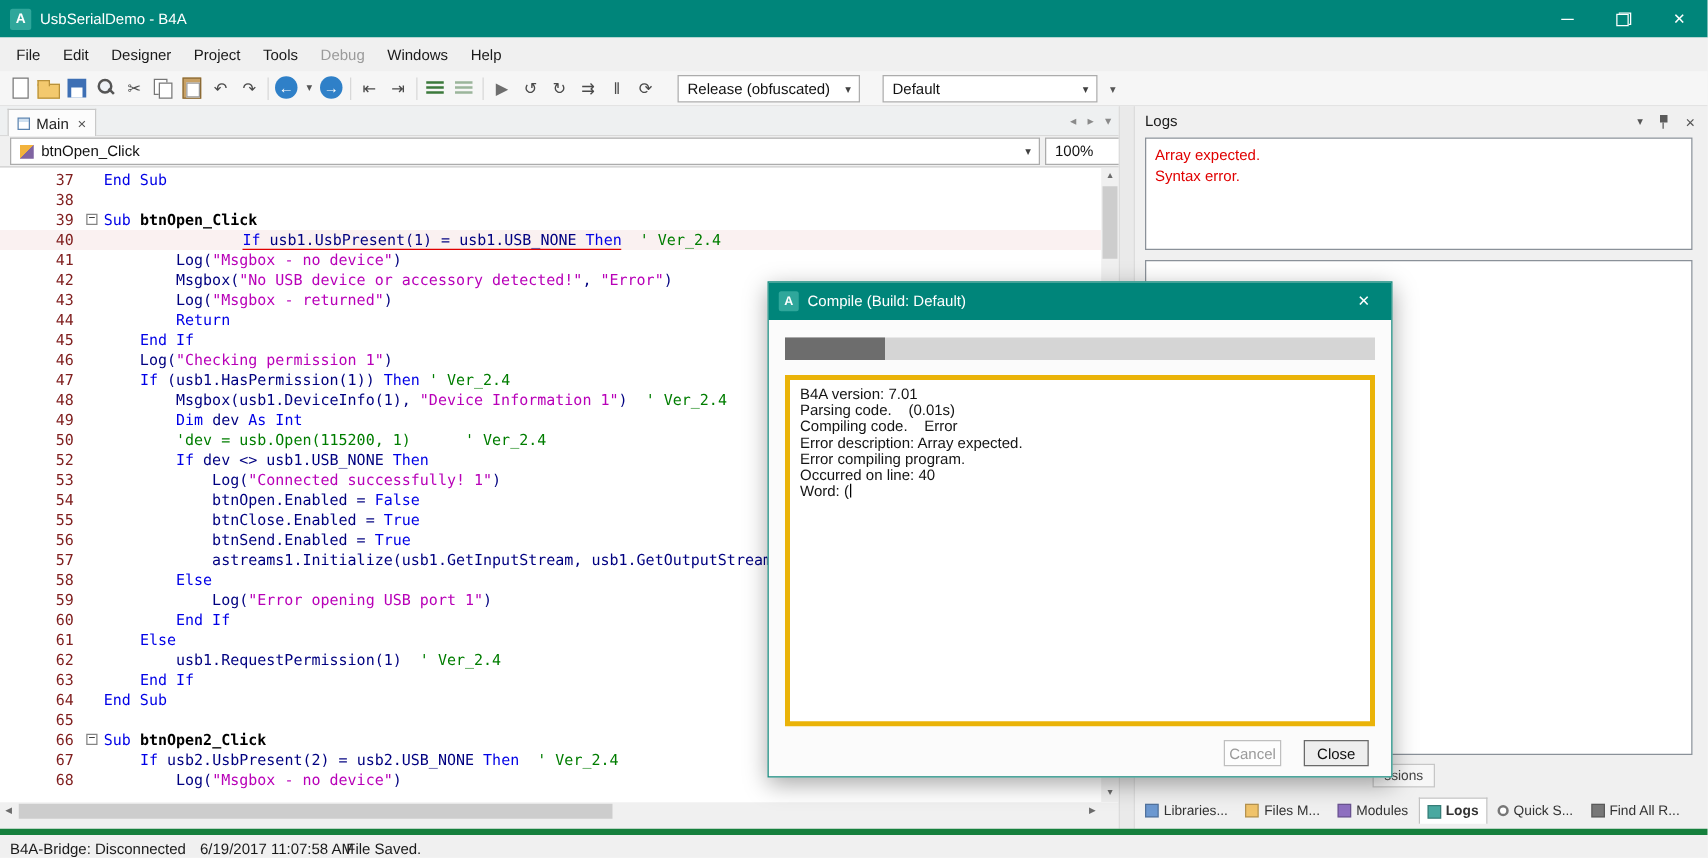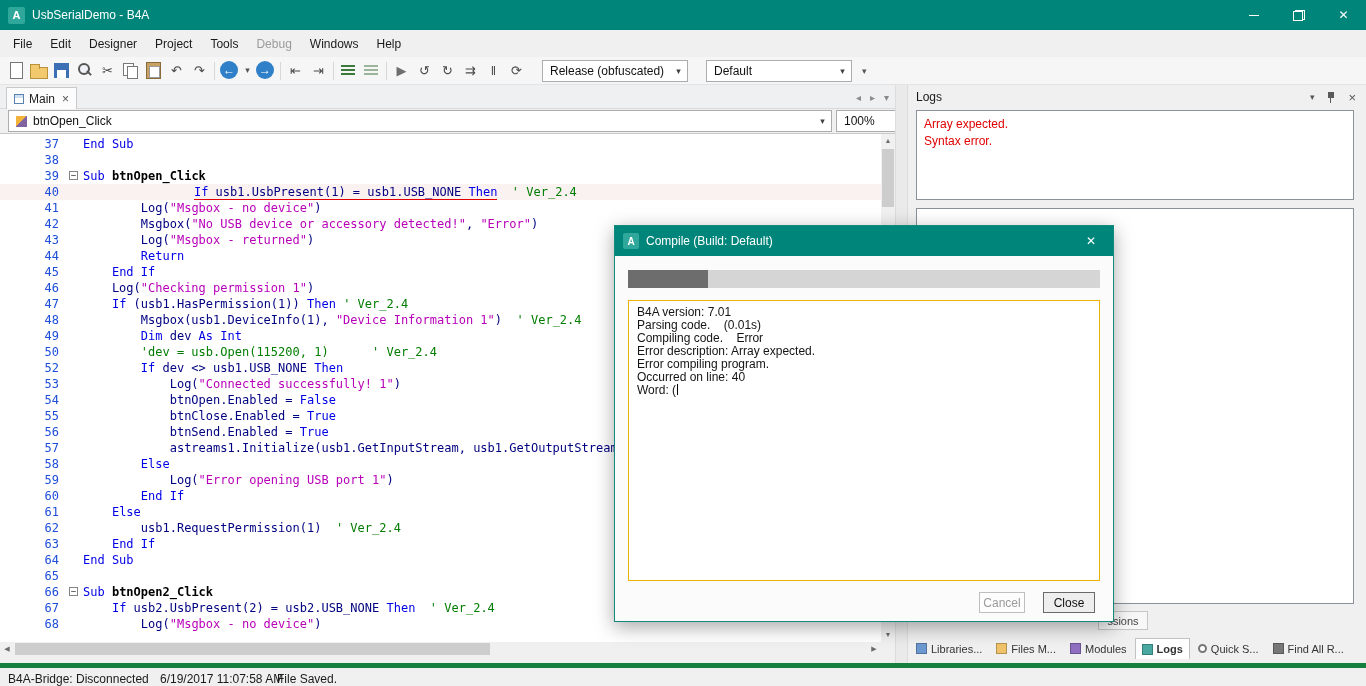--- a/index.html
+++ b/index.html
@@ -43,42 +43,42 @@
 .i-navigate-back::before,.i-navigate-forward::before{position:absolute;left:2px;top:2px;width:18px;height:18px;background:#2F80C8;border-radius:50%;color:#fff;font-size:12px;line-height:18px;text-align:center;}
 .i-navigate-back::before{content:"←";}
 .i-navigate-forward::before{content:"→";}
 .i-navigate-back-menu{width:13px;font-size:9px;color:#555;}
 .i-comment::before{content:"";position:absolute;left:4px;top:6px;width:14px;height:2px;background:#3c7a3c;box-shadow:0 4px 0 #3c7a3c,0 8px 0 #3c7a3c;}
 .i-uncomment::before{content:"";position:absolute;left:4px;top:6px;width:14px;height:2px;background:#9bb59b;box-shadow:0 4px 0 #9bb59b,0 8px 0 #9bb59b;}
 .i-run{color:#6e6e6e;}
 .combo{position:relative;height:22px;background:#fff;border:1px solid #ACACAC;display:flex;align-items:center;padding:0 20px 0 7px;white-space:nowrap;overflow:hidden;}
 .combo .arrow{position:absolute;right:0;top:0;width:17px;height:100%;display:flex;align-items:center;justify-content:center;font-size:9px;color:#404040;}
 .build-combo{width:146px;margin-left:14px;flex:none;}
-.deploy-combo{width:146px;margin-left:18px;flex:none;}
+.deploy-combo{width:172px;margin-left:18px;flex:none;}
 .tb-overflow{margin-left:10px;color:#555;font-size:9px;}
 
 
 .workspace{position:absolute;left:0;top:85px;width:1366px;height:578px;}
 .left-pane{position:absolute;left:0;top:0;width:895px;height:578px;background:#f0f0f0;}
 .tabstrip{position:absolute;left:0;top:0;width:100%;height:24px;background:#eef0f1;border-bottom:1px solid #d9d9d9;}
 .doc-tab{position:absolute;left:6px;top:2px;height:22px;background:#fcfcfc;border:1px solid #c9c9c9;border-bottom:none;display:flex;align-items:center;padding:0 7px;gap:5px;font-size:12px;color:#222;}
 .main-tab-icon{width:10px;height:10px;border:1px solid #5b83b0;background:linear-gradient(#cfe0f0 3px,#fff 3px);display:inline-block;}
 .tab-close{color:#555;font-size:12px;margin-left:2px;}
 .tab-scroll{position:absolute;right:6px;top:0;height:24px;display:flex;align-items:center;gap:9px;color:#8a8a8a;font-size:10px;}
 .navrow{position:absolute;left:0;top:24px;width:100%;height:24px;background:#f0f0f0;}
 .sub-combo{position:absolute;left:8px;top:1px;width:824px;}
 .method-icon{width:11px;height:11px;margin-right:6px;background:linear-gradient(135deg,#F2B33D 50%,#8064A2 50%);display:inline-block;flex:none;}
 .zoom-combo{position:absolute;left:836px;top:1px;width:77px;padding-right:16px;}
 
 
 .editor{position:absolute;left:0;top:48px;width:895px;height:509px;background:#fff;border-top:1px solid #c9c9c9;overflow:hidden;}
 .code-lines{position:absolute;left:0;top:2px;right:14px;bottom:0;overflow:hidden;font-family:"DejaVu Sans Mono",monospace;font-size:12px;line-height:16px;}
 .cl{height:16px;display:flex;white-space:pre;}
 .cl.hl{background:#FAF1F1;gap:41px;}
-.num{width:68px;text-align:right;padding-right:9px;color:#1d4ed8;flex:none;}
+.num{width:68px;text-align:right;padding-right:9px;color:#7f1d1d;flex:none;}
 .fold{width:15px;flex:none;position:relative;}
 .fbox{position:absolute;left:1px;top:3px;width:9px;height:9px;border:1px solid #848484;background:#fff;font-size:9px;line-height:7px;text-align:center;color:#333;}
 .ct{flex:1;overflow:hidden;}
 .k{color:#0000E6;}
 .p{color:#000080;}
 .s{color:#B800B8;}
 .c{color:#007D00;}
 .b{color:#000;font-weight:bold;}
 .e{border-bottom:1px solid var(--error);}
 
@@ -122,21 +122,21 @@
 .status-item{position:absolute;top:4px;color:#1a1a1a;white-space:nowrap;}
 .st1{left:8px;}.st2{left:160px;}.st3{left:277px;}
 
 
 .dialog{position:absolute;left:614px;top:225px;width:500px;height:397px;background:#fbfbfb;border:1px solid #15897d;box-shadow:0 5px 18px rgba(0,0,0,.35);z-index:40;}
 .dlg-title{position:absolute;left:0;top:0;width:100%;height:30px;background:var(--accent);color:#fff;display:flex;align-items:center;padding-left:8px;gap:7px;}
 .dlg-logo{width:16px;height:16px;background:#2FA79B;border-radius:2px;display:flex;align-items:center;justify-content:center;font-weight:bold;font-size:10px;flex:none;}
 .dlg-close{margin-left:auto;width:44px;height:100%;display:flex;align-items:center;justify-content:center;font-size:12px;}
 .progress{position:absolute;left:13px;right:13px;top:44px;height:18px;background:#d5d5d5;}
 .pfill{height:100%;background:#6d6d6d;}
-.outbox{position:absolute;left:13px;right:13px;top:74px;height:281px;background:#fff;border:1px solid #eab308;padding:5px 8px;font-size:12px;line-height:13px;color:#141414;overflow:hidden;}
+.outbox{position:absolute;left:13px;right:13px;top:74px;height:281px;background:#fff;border:4px solid #eab308;padding:5px 8px;font-size:12px;line-height:13px;color:#141414;overflow:hidden;}
 .outline{white-space:pre;}
 .caret{display:inline-block;width:1px;height:11px;background:#000;vertical-align:-1px;margin-left:1px;}
 .btn{position:absolute;height:21px;font-size:12px;font-family:inherit;background:#fdfdfd;border:1px solid #bfbfbf;}
 .btn.cancel{right:88px;top:366px;width:46px;color:#9a9a9a;}
 .btn.close-btn{right:18px;top:366px;width:52px;background:#eee;border:1px solid #6a6a6a;color:#111;}
 </style>
 </head>
 <body>
 
 <div class="app">

